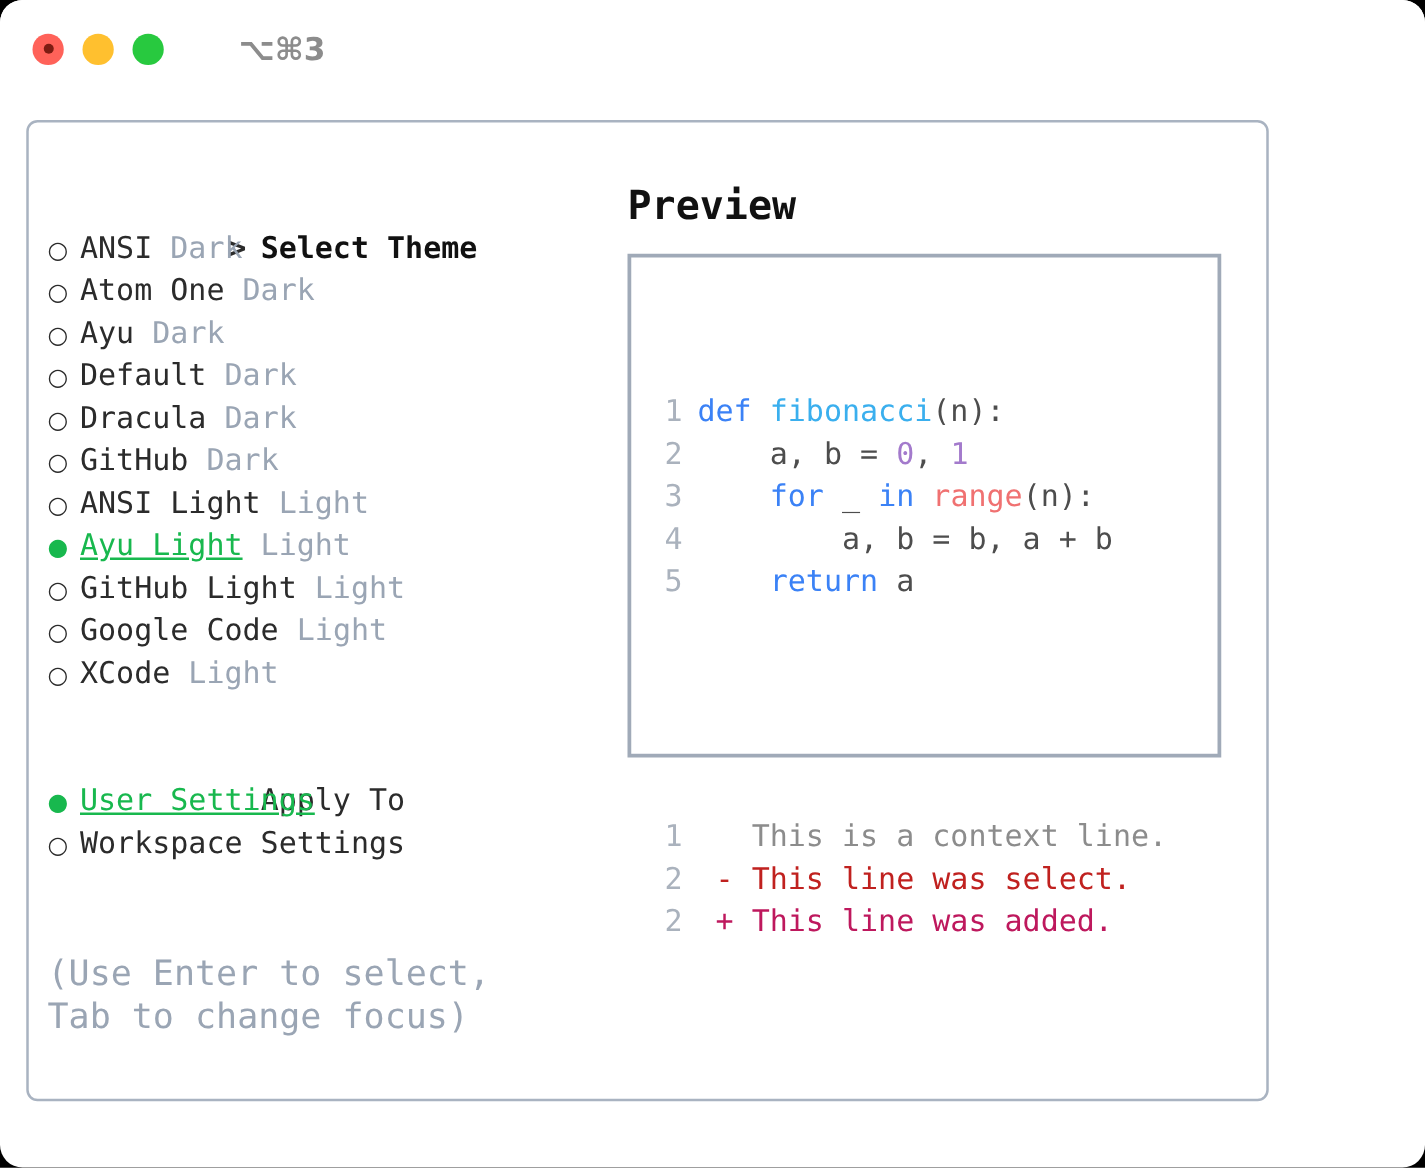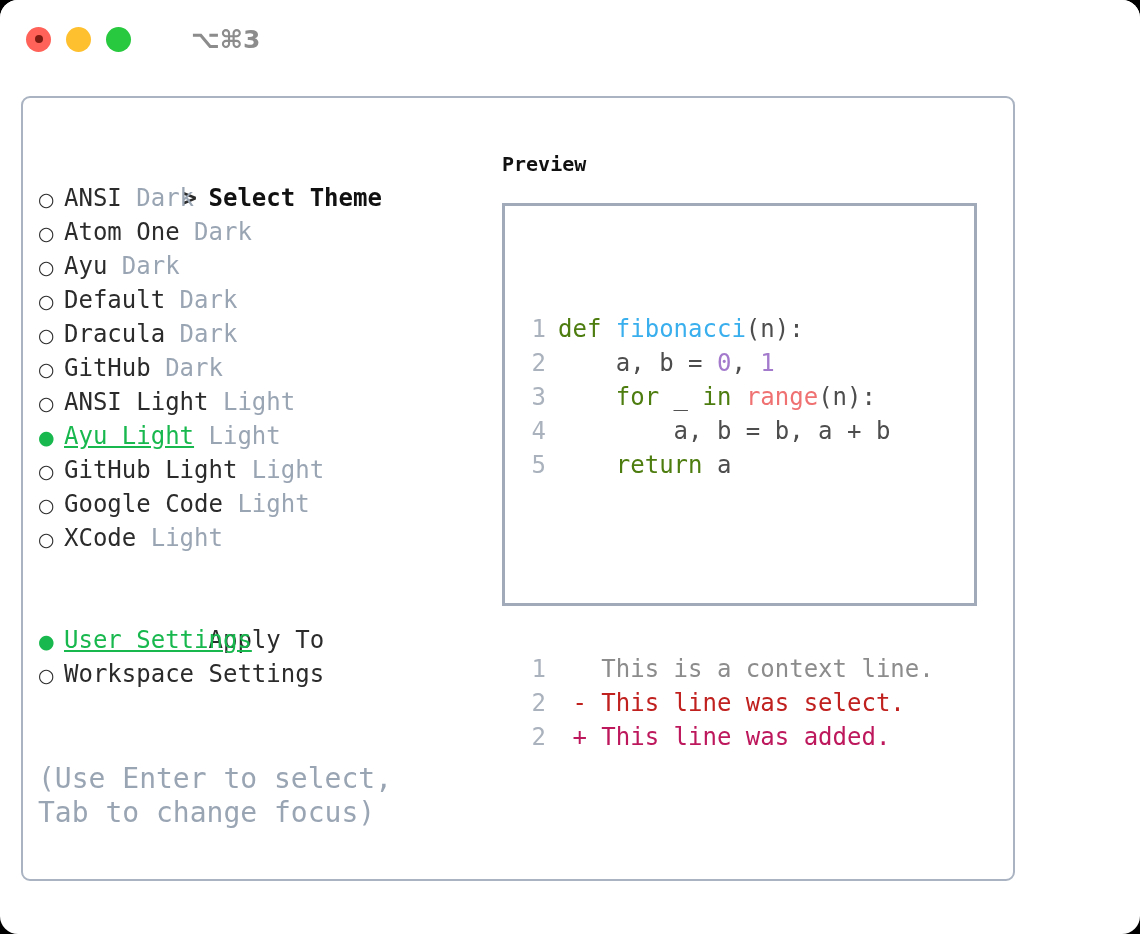--- a/index.html
+++ b/index.html
@@ -140,21 +140,21 @@
   }
 
   
   .right-col {
     position: absolute;
     left: 479px;
     top: 49px;
     width: 500px;
   }
   .preview-title {
-    font-size: 20px;
+    font-size: 32px;
     font-weight: bold;
     color: #111111;
     line-height: 34px;
     white-space: pre;
   }
   .preview-box {
     position: absolute;
     left: 0px;
     top: 56px;
     width: 475px;
@@ -173,21 +173,21 @@
   .code .ln {
     display: inline-block;
     width: 26px;
     text-align: right;
     color: #aab2bd;
     margin-right: 12px;
   }
   .code .line { height: 34px; }
   .code .blank { height: 34px; }
 
-  .tok-kw   { color: #4d7c0f; }
+  .tok-kw   { color: #3b82f6; }
   .tok-fn   { color: #3aafee; }
   .tok-num  { color: #a37acc; }
   .tok-bi   { color: #f07171; }
   .tok-txt  { color: #4d4d4d; }
   .tok-ctx  { color: #8c8c8c; }
   .tok-del  { color: #c0211f; }
   .tok-add  { color: #be185d; }
 </style>
 </head>
 <body>

